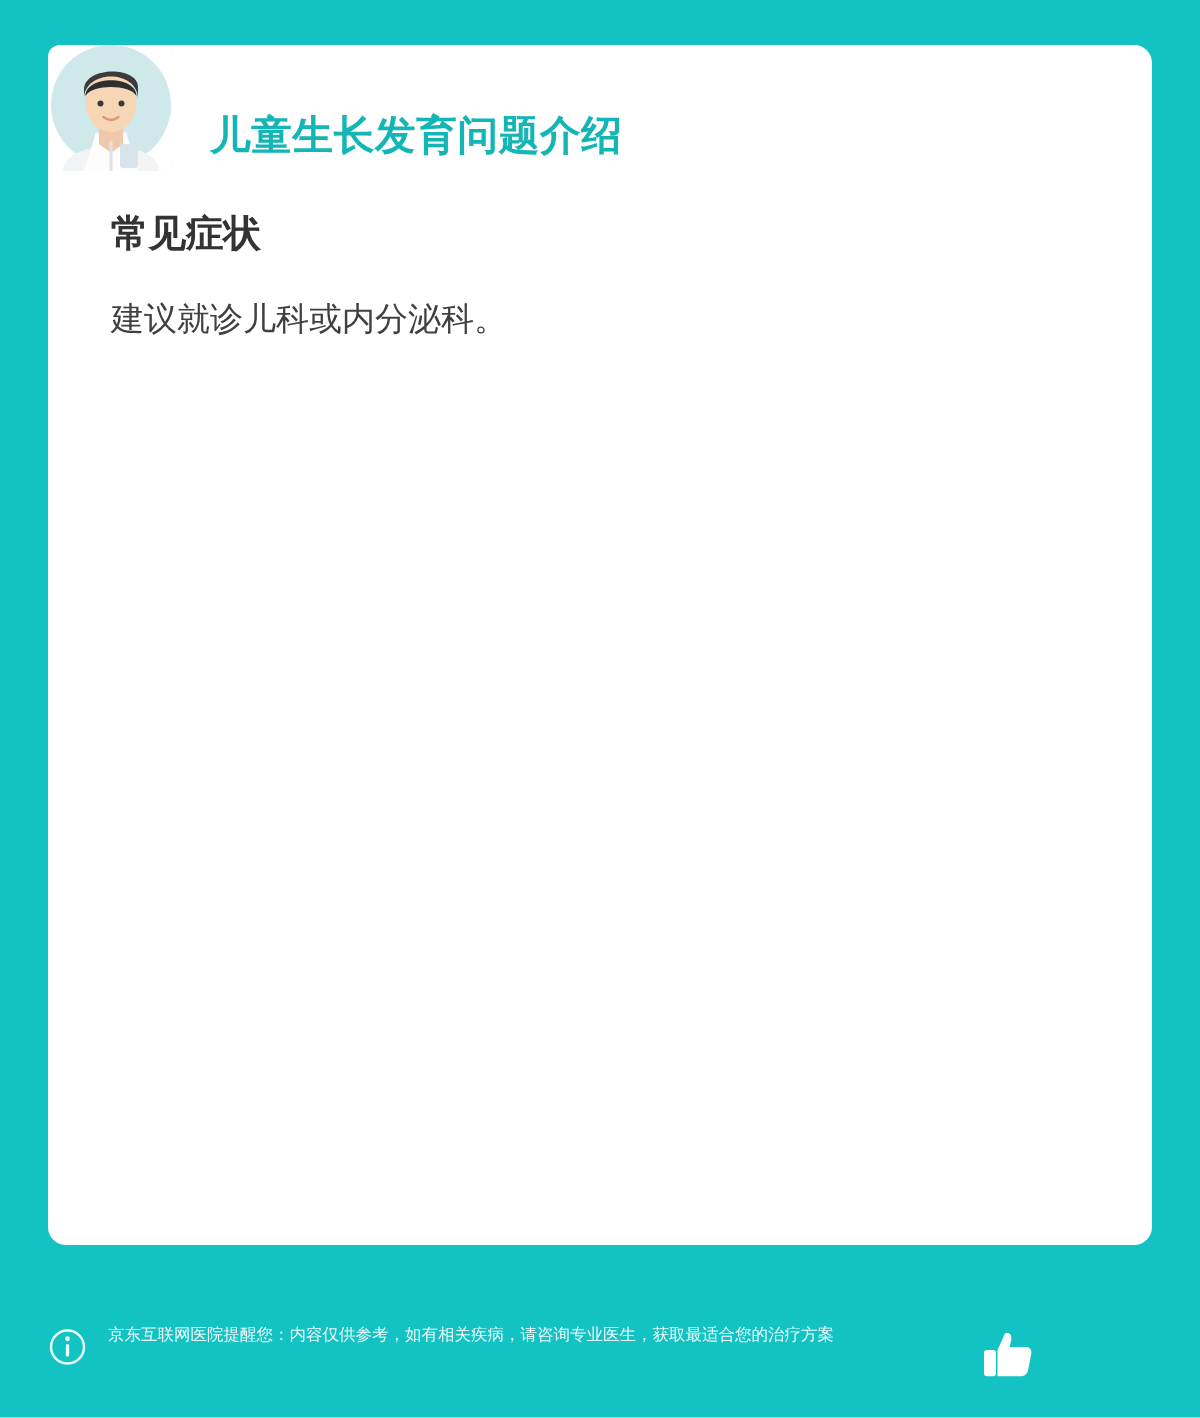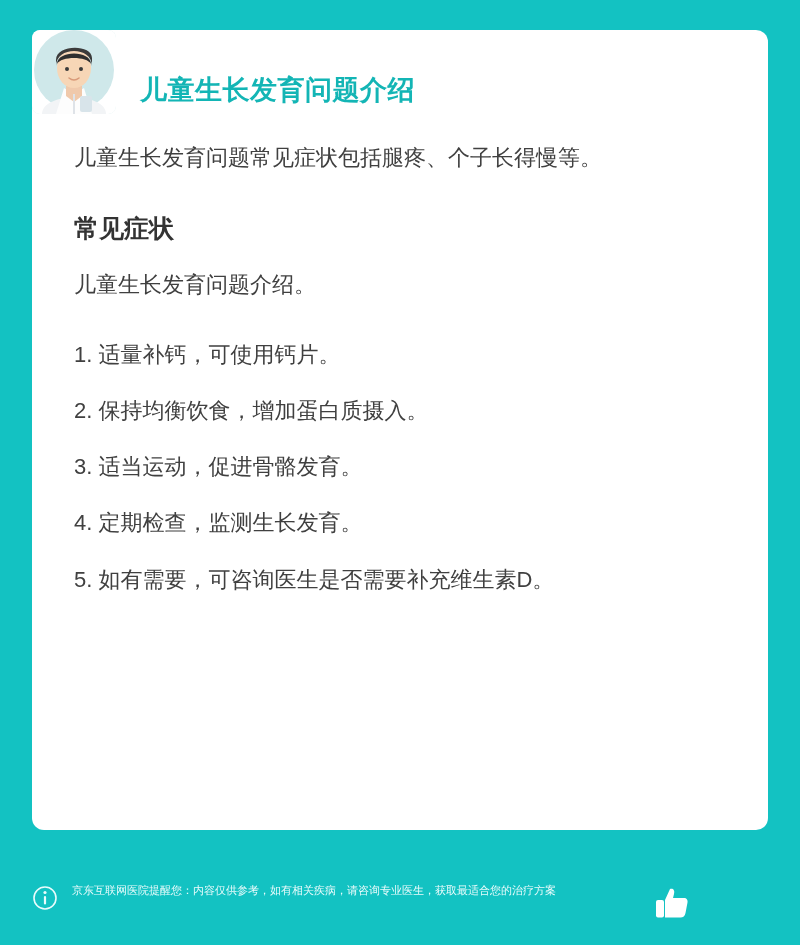--- a/index.html
+++ b/index.html
@@ -122,32 +122,24 @@
         <circle cx="35" cy="39" r="2" fill="#3a3a3a"></circle>
         <circle cx="49" cy="39" r="2" fill="#3a3a3a"></circle>
         <path d="M37 48 q5 4 10 0" stroke="#d99a79" stroke-width="1.6" fill="none" stroke-linecap="round"></path>
         <path d="M42 64 L42 84" stroke="#dfe3e8" stroke-width="2"></path>
         <rect x="48" y="66" width="12" height="16" rx="2" fill="#d8e4ea"></rect>
       </svg>
     </div>
 
     <h1 class="doc-title">儿童生长发育问题介绍</h1>
 
-    <p class="section-body">儿童生长发育问题常见症状包括腿疼、个子长得慢等。</p>
 
     <h2 class="section-title">常见症状</h2>
-    <p class="section-body">儿童生长发育问题介绍。</p>
+    <p class="section-body">建议就诊儿科或内分泌科。</p>
 
-    <ul class="steps">
-      <li>1. 适量补钙，可使用钙片。</li>
-      <li>2. 保持均衡饮食，增加蛋白质摄入。</li>
-      <li>3. 适当运动，促进骨骼发育。</li>
-      <li>4. 定期检查，监测生长发育。</li>
-      <li>5. 如有需要，可咨询医生是否需要补充维生素D。</li>
-    </ul>
 
   </div>
 
   <div class="footer">
     <span class="footer-icon">
       <svg width="26" height="26" viewBox="0 0 26 26" xmlns="http://www.w3.org/2000/svg">
         <circle cx="13" cy="13" r="11" fill="none" stroke="#eafcfc" stroke-width="1.6"></circle>
         <circle cx="13" cy="7.5" r="1.6" fill="#eafcfc"></circle>
         <rect x="11.9" y="11" width="2.2" height="8.5" rx="1.1" fill="#eafcfc"></rect>
       </svg>

